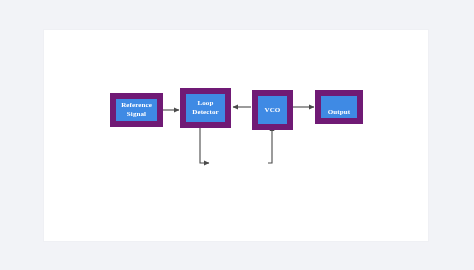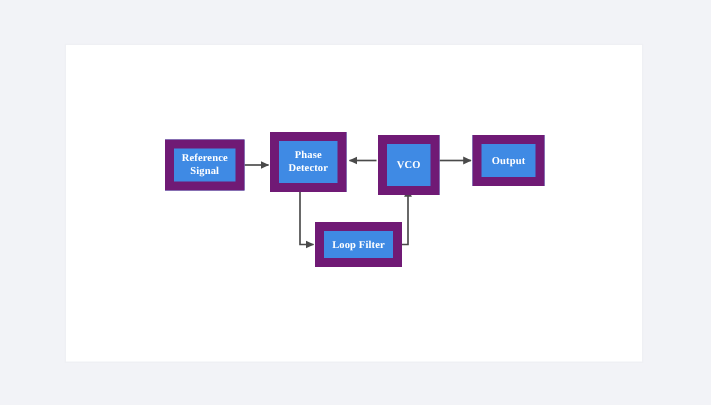--- a/index.html
+++ b/index.html
@@ -90,29 +90,26 @@
       <polyline points="268,163 272,163 272,126" fill="none" stroke="#4a4a4a" stroke-width="1.1" marker-end="url(#arrowhead)"></polyline>
     </g>
   </svg>
 
   <div class="node" style="left:110px; top:93px; width:53px; height:34px;">
     <span class="node-label">Reference
 Signal</span>
   </div>
 
   <div class="node" style="left:180px; top:88px; width:51px; height:40px;">
-    <span class="node-label">Phase
+    <span class="node-label">Loop
 Detector</span>
   </div>
 
   <div class="node" style="left:252px; top:90px; width:41px; height:40px;">
     <span class="node-label">VCO</span>
   </div>
 
-  <div class="node" style="left:315px; top:90px; width:48px; height:34px;">
+  <div class="node" style="left:315px; top:90px; width:48px; height:34px;align-items:flex-end;">
     <span class="node-label">Output</span>
   </div>
 
-  <div class="node" style="left:210px; top:148px; width:58px; height:30px;">
-    <span class="node-label">Loop Filter</span>
-  </div>
 
 </div>
 
 </body></html>

